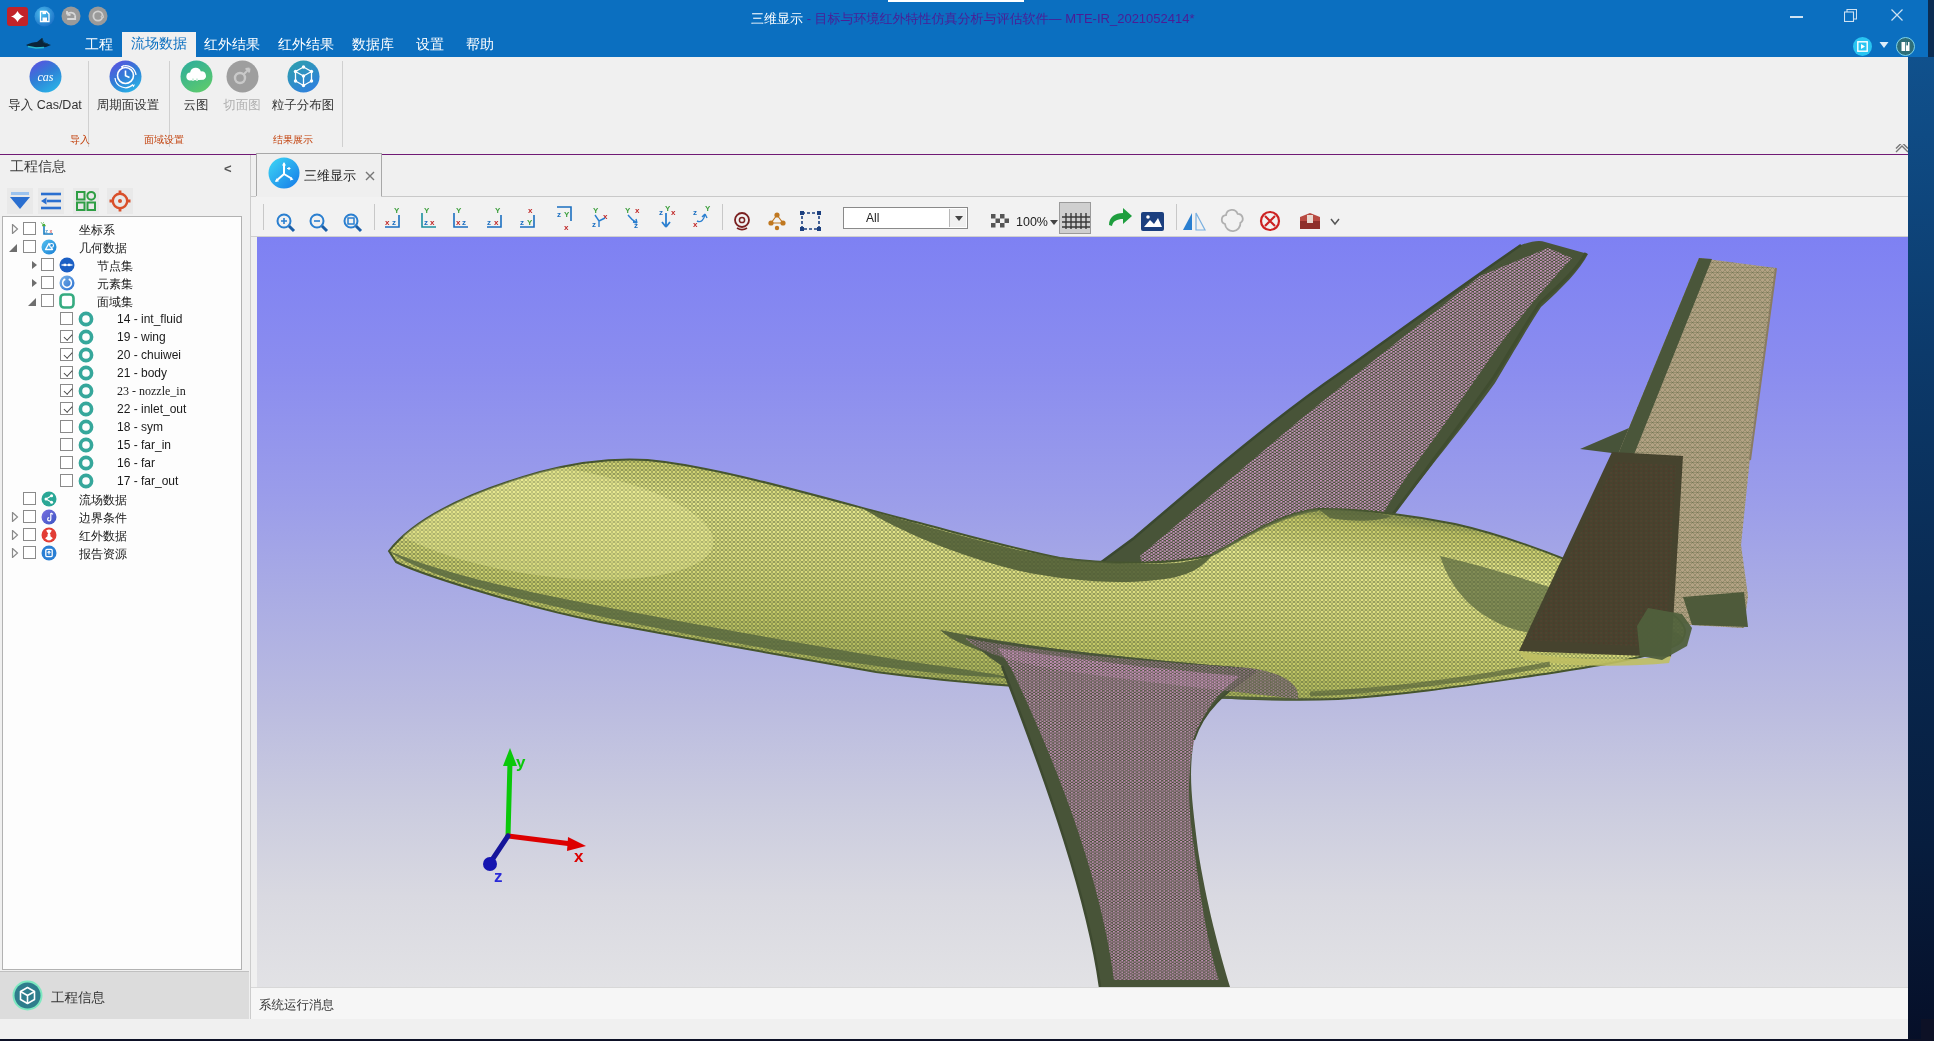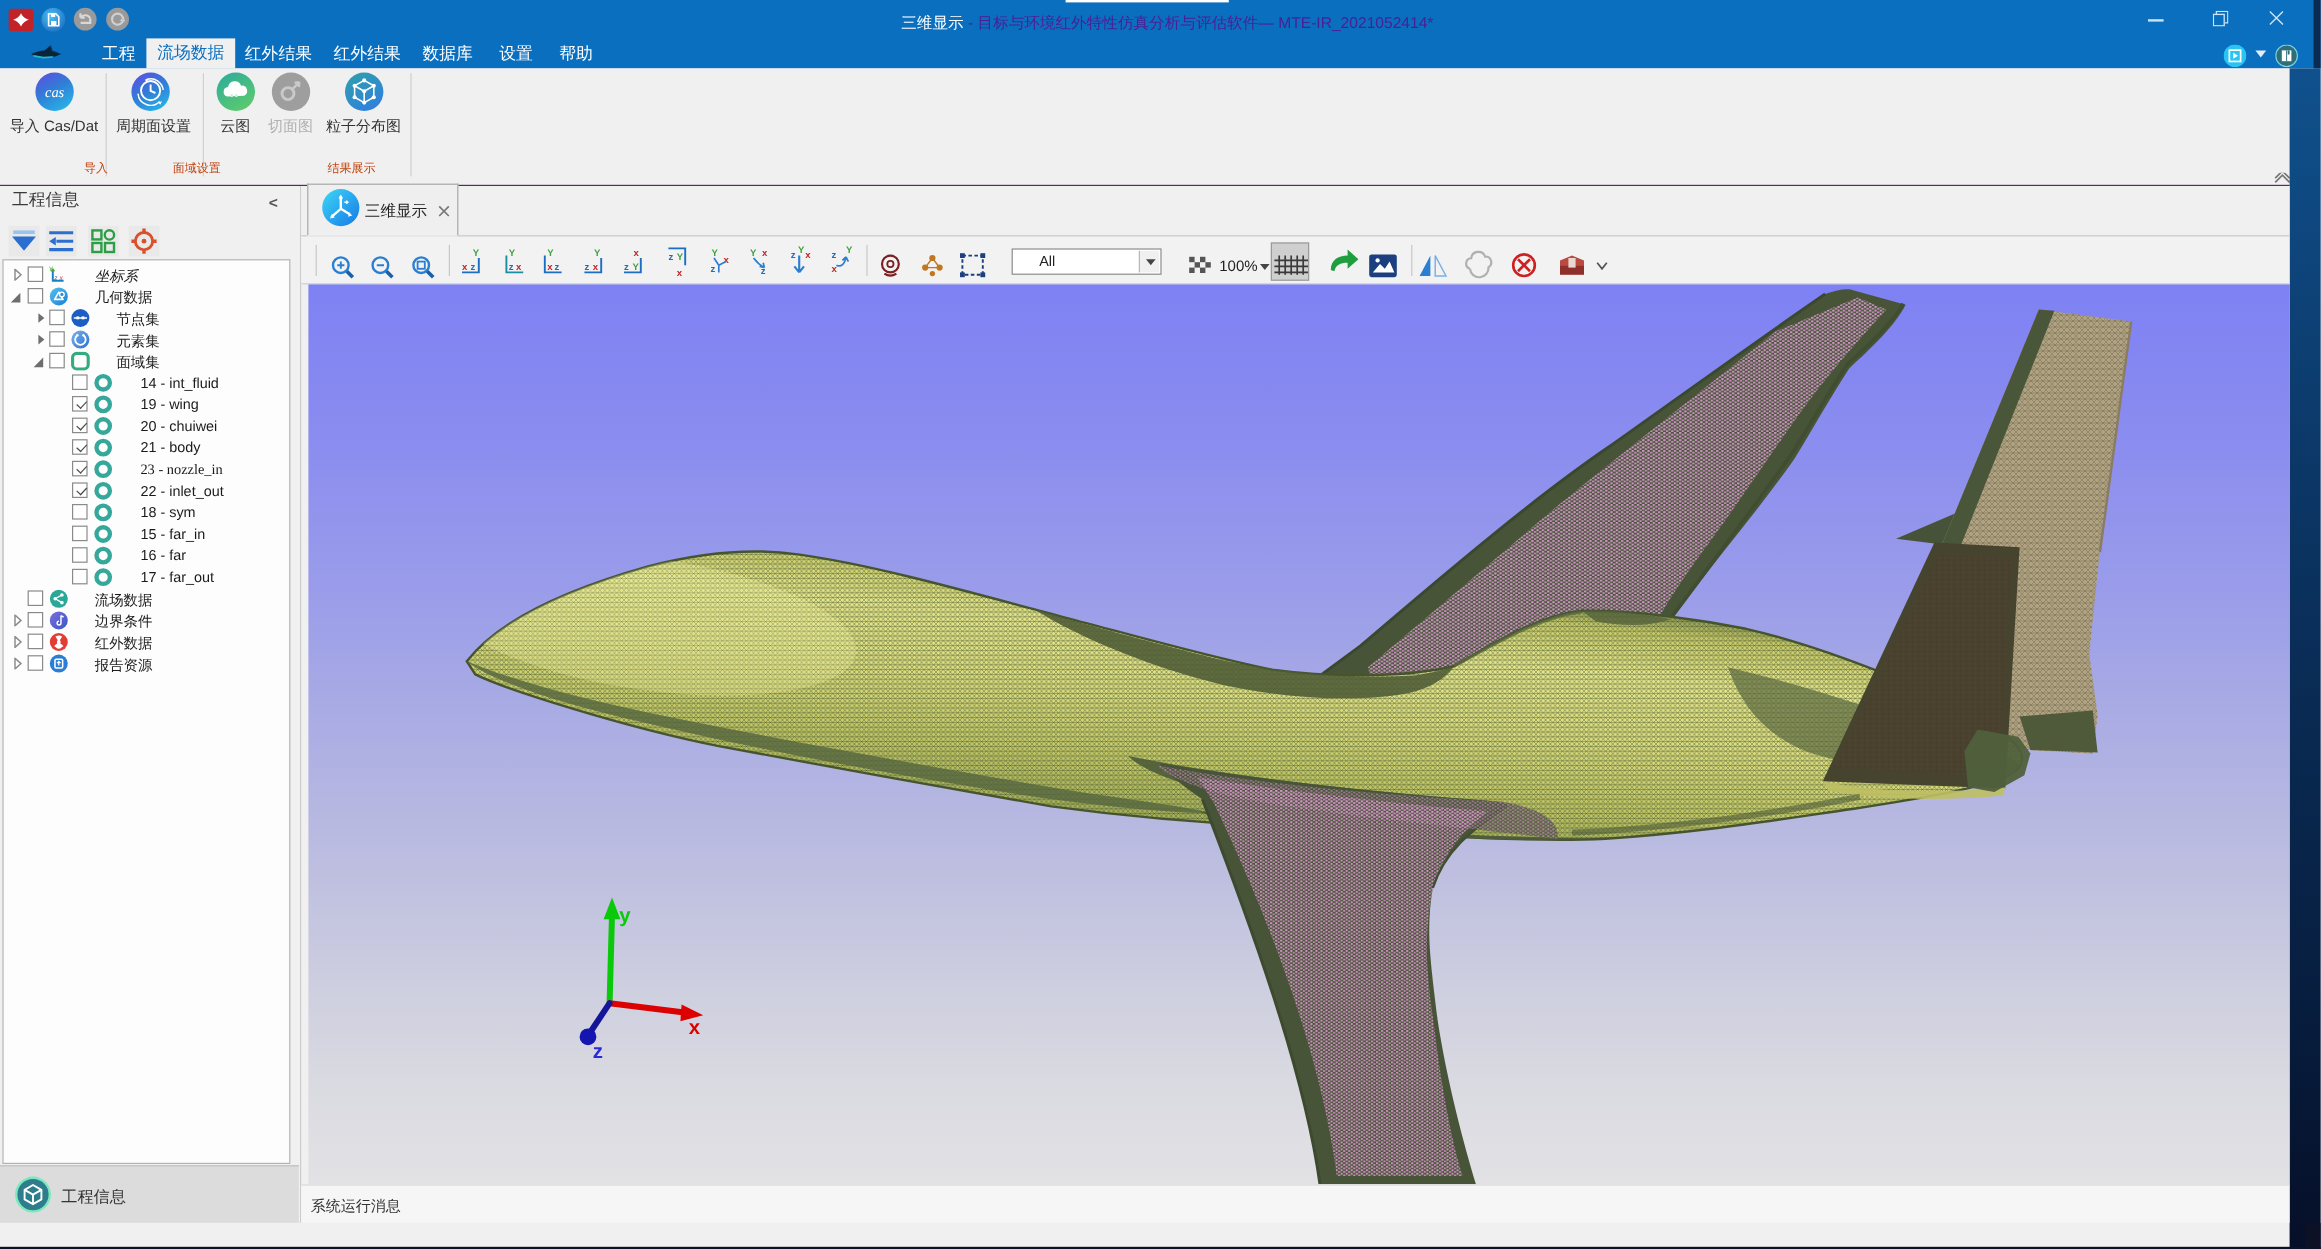--- a/index.html
+++ b/index.html
@@ -256,21 +256,21 @@
       </svg>
     <svg style="position:absolute;left:107px;top:33px;" width="26" height="26" viewBox="0 0 26 26">
         <rect x="0" y="0" width="26" height="26" fill="#e9e9e9"></rect>
         <g stroke="#d9502b" fill="none">
           <circle cx="13" cy="13" r="7.2" stroke-width="2.4"></circle>
           <circle cx="13" cy="13" r="2" fill="#d9502b" stroke="none"></circle>
           <path d="M13 2.5 L13 5.5 M13 20.5 L13 23.5 M2.5 13 L5.5 13 M20.5 13 L23.5 13" stroke-width="2.8"></path>
         </g>
       </svg>
     <div id="treebox">
-      <div class="trow" style="top:3px;font-style:italic;">
+      <div class="trow" style="top:3px;">
         <svg class="exp" style="left:7px;top:4px;" viewBox="0 0 10 10">
             <path d="M2.5 0.5 L7.5 5 L2.5 9.5 Z" fill="none" stroke="#8a8a8a" stroke-width="1.2"></path>
           </svg>
         <div class="cb" style="left:20px;"></div>
         <svg class="tico" style="left:37px;top:1px;" width="16" height="16" viewBox="0 0 16 16">
             <path d="M4 3 L4 13 L13 13" stroke="#1a7ec2" stroke-width="1.6" fill="none"></path>
             <path d="M4 3 L2.6 5.2 M4 3 L5.4 5.2" stroke="#4caf3c" stroke-width="1.2" fill="none"></path>
             <text x="0.5" y="4.8" font-size="5.5" fill="#4caf3c">Y</text>
             <text x="5.2" y="12" font-size="5.5" fill="#1a7ec2">z</text>
             <text x="9.5" y="12" font-size="5.5" fill="#d03030">x</text>

